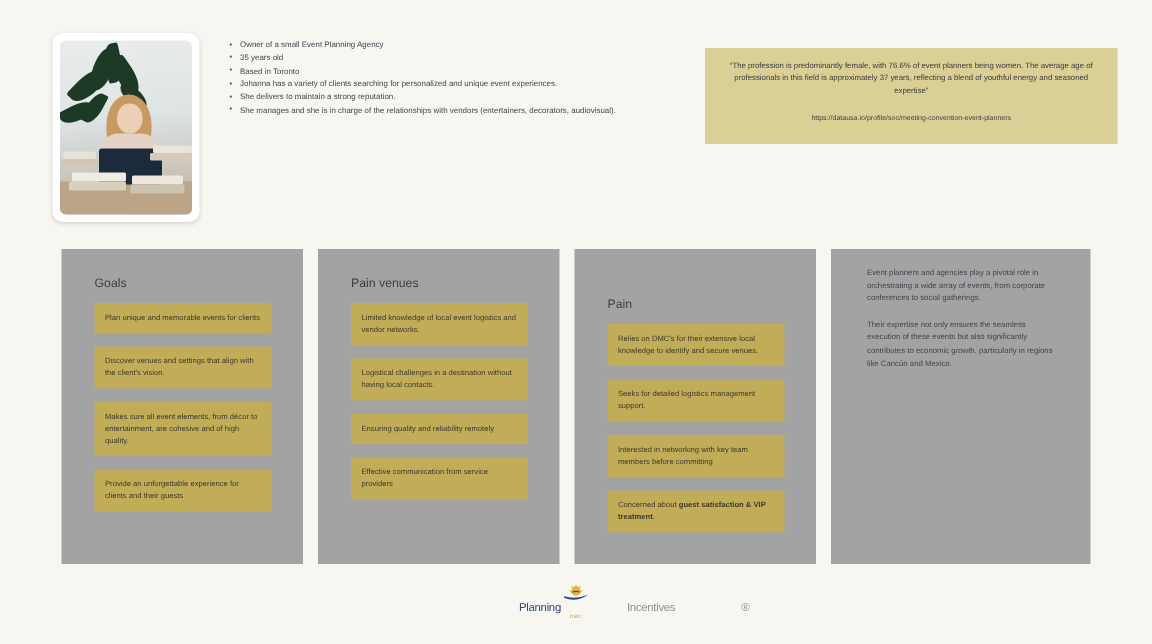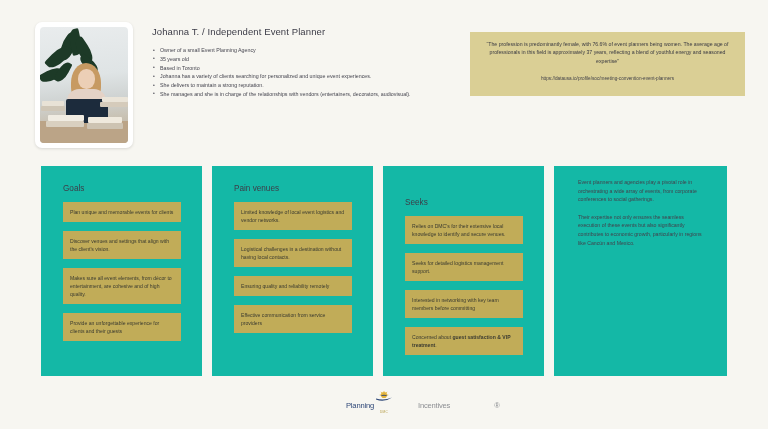--- a/index.html
+++ b/index.html
@@ -151,21 +151,21 @@
   
   #panels-row {
     position: absolute;
     left: 0; top: 166px;
     width: 768px; height: 210px;
   }
   .panel {
     position: absolute;
     top: 0;
     height: 210px;
-    background: #14b8a6;
+    background: #a3a3a3;
     box-sizing: border-box;
   }
   #panel-goals      { left: 41px;  width: 161px; }
   #panel-pain       { left: 212px; width: 161px; }
   #panel-needs      { left: 383px; width: 161px; }
   #panel-narrative  { left: 554px; width: 173px; }
 
   .panel-title {
     font-size: 8.2px;
     font-weight: normal;
@@ -269,21 +269,20 @@
       <div class="bookstack" style="left:62px; top:70px; width:26px; height:5px; background:#eae4d8;"></div>
       <div class="bookstack" style="left:60px; top:75px; width:28px; height:5px; background:#d5cbbb;"></div>
       <div class="bookstack" style="left:8px;  top:88px; width:36px; height:6px; background:#f0ece2;"></div>
       <div class="bookstack" style="left:6px;  top:94px; width:38px; height:6px; background:#d9d0c0;"></div>
       <div class="bookstack" style="left:48px; top:90px; width:34px; height:6px; background:#efe9dd;"></div>
       <div class="bookstack" style="left:47px; top:96px; width:36px; height:6px; background:#cdc3b2;"></div>
     </div>
   </div>
 
   <div id="persona-header">
-    <h1 id="persona-title">Johanna T. / Independent Event Planner</h1>
     <ul id="persona-bullets">
       <li>Owner of a small Event Planning Agency</li>
       <li>35 years old</li>
       <li>Based in Toronto</li>
       <li>Johanna has a variety of clients searching for personalized and unique event experiences.</li>
       <li>She delivers to maintain a strong reputation.</li>
       <li>She manages and she is in charge of the relationships with vendors (entertainers, decorators, audiovisual).</li>
     </ul>
   </div>
 
@@ -310,21 +309,21 @@
     <h2 class="panel-title">Pain venues</h2>
     <div class="chip-list">
       <div class="chip">Limited knowledge of local event logistics and vendor networks.</div>
       <div class="chip">Logistical challenges in a destination without having local contacts.</div>
       <div class="chip">Ensuring quality and reliability remotely</div>
       <div class="chip">Effective communication from service providers</div>
     </div>
   </div>
 
   <div class="panel" id="panel-needs">
-    <h2 class="panel-title">Seeks</h2>
+    <h2 class="panel-title">Pain</h2>
     <div class="chip-list">
       <div class="chip">Relies on DMC's for their extensive local knowledge to identify and secure venues.</div>
       <div class="chip">Seeks for detailed logistics management support.</div>
       <div class="chip">Interested in networking with key team members before committing</div>
       <div class="chip"><span>Concerned about </span><b>guest satisfaction &amp; VIP treatment</b><span>.</span></div>
     </div>
   </div>
 
   <div class="panel" id="panel-narrative">
     <div id="narrative-body">

